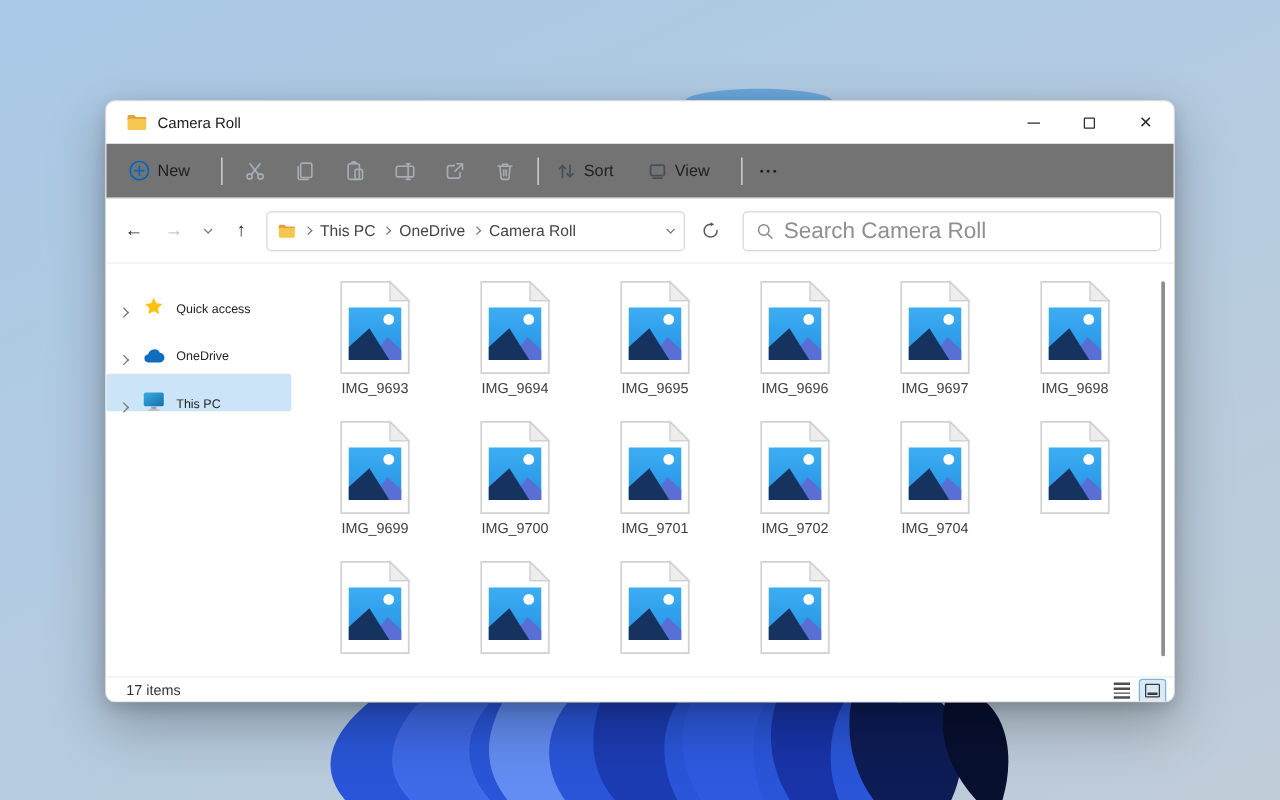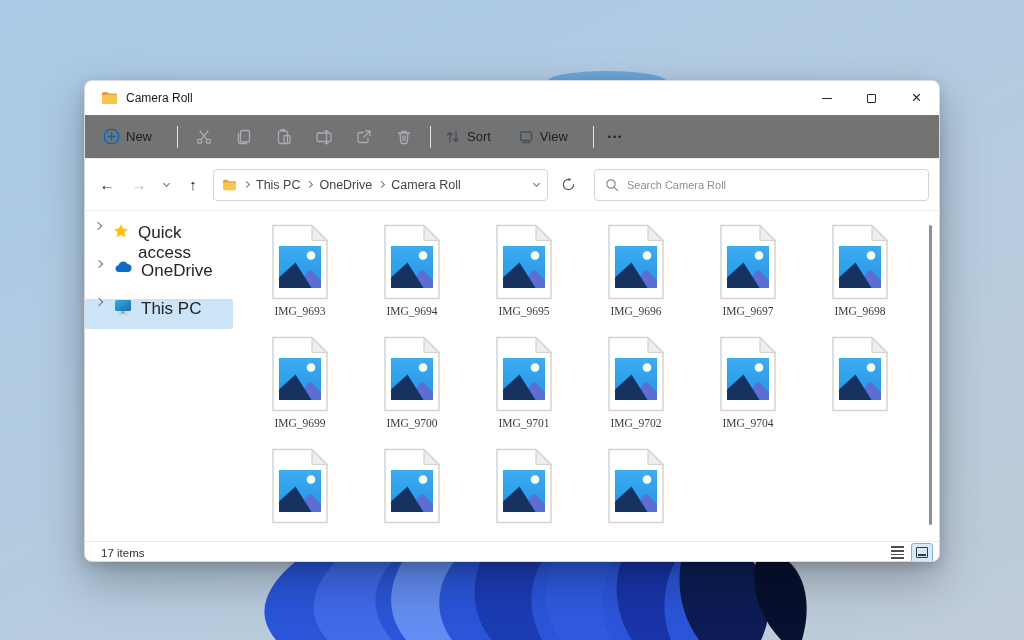--- a/index.html
+++ b/index.html
@@ -51,34 +51,34 @@
   .nav-btn.disabled{color:#b8b8b8;}
   .nav-btn.enabled{color:#222;}
   .nav-chev{width:22px;display:flex;align-items:center;justify-content:center;}
   .breadcrumb-box{height:32px;flex:0 0 335px;border:1px solid #d6d6d6;border-radius:4px;
     display:flex;align-items:center;padding:0 8px;margin-left:4px;gap:7px;font-size:12.5px;color:#444;}
   .breadcrumb-box .spacer{flex:1;}
   .crumb{white-space:nowrap;}
   .refresh-btn{width:32px;height:32px;display:flex;align-items:center;justify-content:center;margin:0 4px;}
   .search-box{height:32px;flex:1;border:1px solid #d6d6d6;border-radius:4px;display:flex;align-items:center;
     padding:0 10px;gap:8px;margin-left:6px;}
-  .search-box input{border:none;outline:none;flex:1;font-size:11px;color:#ef4444;background:transparent;
+  .search-box input{border:none;outline:none;flex:1;font-size:18px;color:#ef4444;background:transparent;
     font-family:"Liberation Sans","DejaVu Sans",sans-serif;}
   .search-box input::placeholder{color:#8f8f8f;}
   
   .content{display:flex;height:330px;position:relative;background:#fff;}
   .sidebar{width:148px;flex:0 0 148px;padding-top:12px;}
-  .side-item{height:30px;display:flex;align-items:flex-start;margin-bottom:8px;border-radius:2px;font-size:17px;color:#242424;}
+  .side-item{height:30px;display:flex;align-items:flex-end;margin-bottom:8px;border-radius:2px;font-size:10px;color:#242424;}
   .side-item .chevwrap{width:28px;display:flex;justify-content:center;}
   .side-item .ic{width:20px;display:flex;justify-content:center;margin-right:8px;}
   .side-item.selected{background:var(--selection);}
   
   .grid-wrap{flex:1;position:relative;overflow:hidden;}
   .file-grid{display:grid;grid-template-columns:repeat(6,100px);grid-auto-rows:100px;
-    column-gap:12px;row-gap:12px;padding:13px 0 0 17px;font-family:Liberation Serif, serif;}
+    column-gap:12px;row-gap:12px;padding:13px 0 0 17px;}
   .file-cell{display:flex;flex-direction:column;align-items:center;}
   .file-cell svg{width:60px;height:76px;}
   .file-label{font-size:11.5px;color:#3d3d3d;margin-top:5px;text-align:center;max-width:96px;
     overflow:hidden;white-space:nowrap;}
   .page{fill:#fff;stroke:#d2d2d2;stroke-width:1.4;}
   .fold{fill:#ededed;stroke:#d2d2d2;stroke-width:1.2;}
   .mtn-dark{fill:var(--mountain-dark);}
   .mtn-light{fill:var(--mountain-light);}
   .sky-s1{stop-color:var(--sky-top);} .sky-s2{stop-color:var(--sky-bottom);}
   .mon-s1{stop-color:#35aee0;} .mon-s2{stop-color:#1a6cae;}

